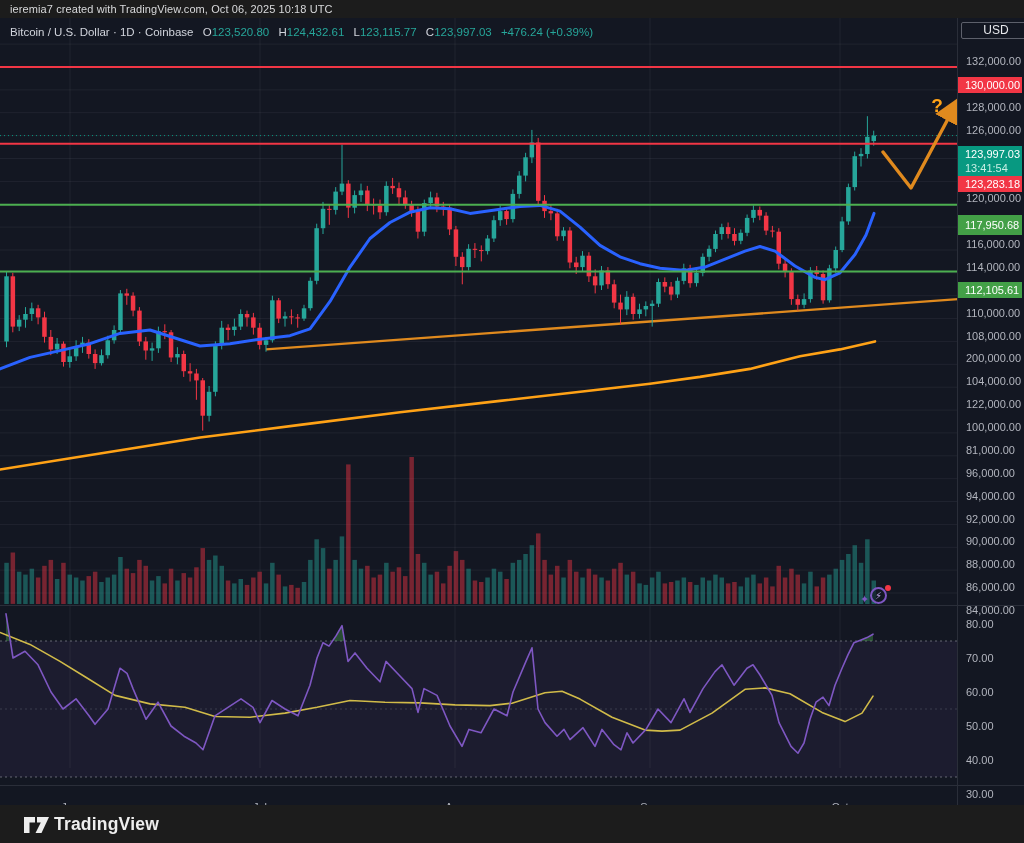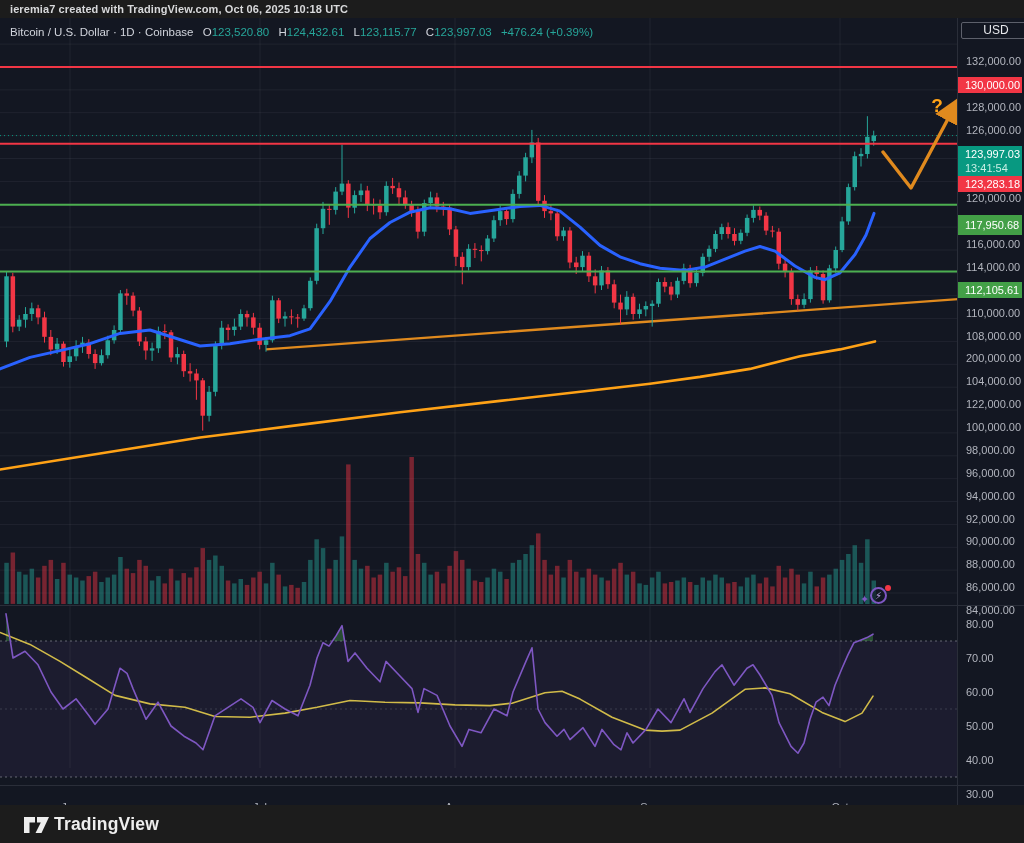--- a/index.html
+++ b/index.html
@@ -2,21 +2,21 @@
 <html><head>
 <meta charset="utf-8">
 <style>
   * { margin:0; padding:0; box-sizing:border-box; }
   html,body { background:#1c1c1c; }
   body { font-family:"Liberation Sans","DejaVu Sans",sans-serif; }
   #app { position:relative; width:1024px; height:843px; background:#1c1c1c; overflow:hidden; }
 
   
   #topbar { position:absolute; left:0; top:0; width:1024px; height:18px; background:#1c1c1c; }
-  #topbar .txt { position:absolute; left:10px; top:3px; font-size:11px; font-weight:bold; color:#d8d9db; letter-spacing:.1px; }
+  #topbar .txt { position:absolute; left:10px; top:3px; font-size:11px; font-weight:normal; color:#d8d9db; letter-spacing:.1px; }
 
   
   #chart { position:absolute; left:0; top:18px; width:1024px; height:787px; background:#131722; }
   svg { position:absolute; display:block; }
   #main-svg { left:0; top:0; }
   #rsi-svg  { left:0; top:588px; }
 
   .grid { stroke:rgba(240,243,250,0.06); stroke-width:1; }
   .ln { fill:none; stroke-linejoin:round; stroke-linecap:round; }
 
@@ -574,21 +574,21 @@
         <div class="tick" style="top:197px">118,000.00</div>
         <div class="tick" style="top:220px">116,000.00</div>
         <div class="tick" style="top:243px">114,000.00</div>
         <div class="tick" style="top:266px">112,000.00</div>
         <div class="tick" style="top:289px">110,000.00</div>
         <div class="tick" style="top:312px">108,000.00</div>
         <div class="tick" style="top:334px">200,000.00</div>
         <div class="tick" style="top:357px">104,000.00</div>
         <div class="tick" style="top:380px">122,000.00</div>
         <div class="tick" style="top:403px">100,000.00</div>
-        <div class="tick" style="top:426px">98,000.00</div>
+        <div class="tick" style="top:426px">81,000.00</div>
         <div class="tick" style="top:449px">96,000.00</div>
         <div class="tick" style="top:472px">94,000.00</div>
         <div class="tick" style="top:495px">92,000.00</div>
         <div class="tick" style="top:517px">90,000.00</div>
         <div class="tick" style="top:540px">88,000.00</div>
         <div class="tick" style="top:563px">86,000.00</div>
         <div class="tick" style="top:586px">84,000.00</div>
         <div class="tick" style="top:600px">80.00</div>
         <div class="tick" style="top:634px">70.00</div>
         <div class="tick" style="top:668px">60.00</div>

